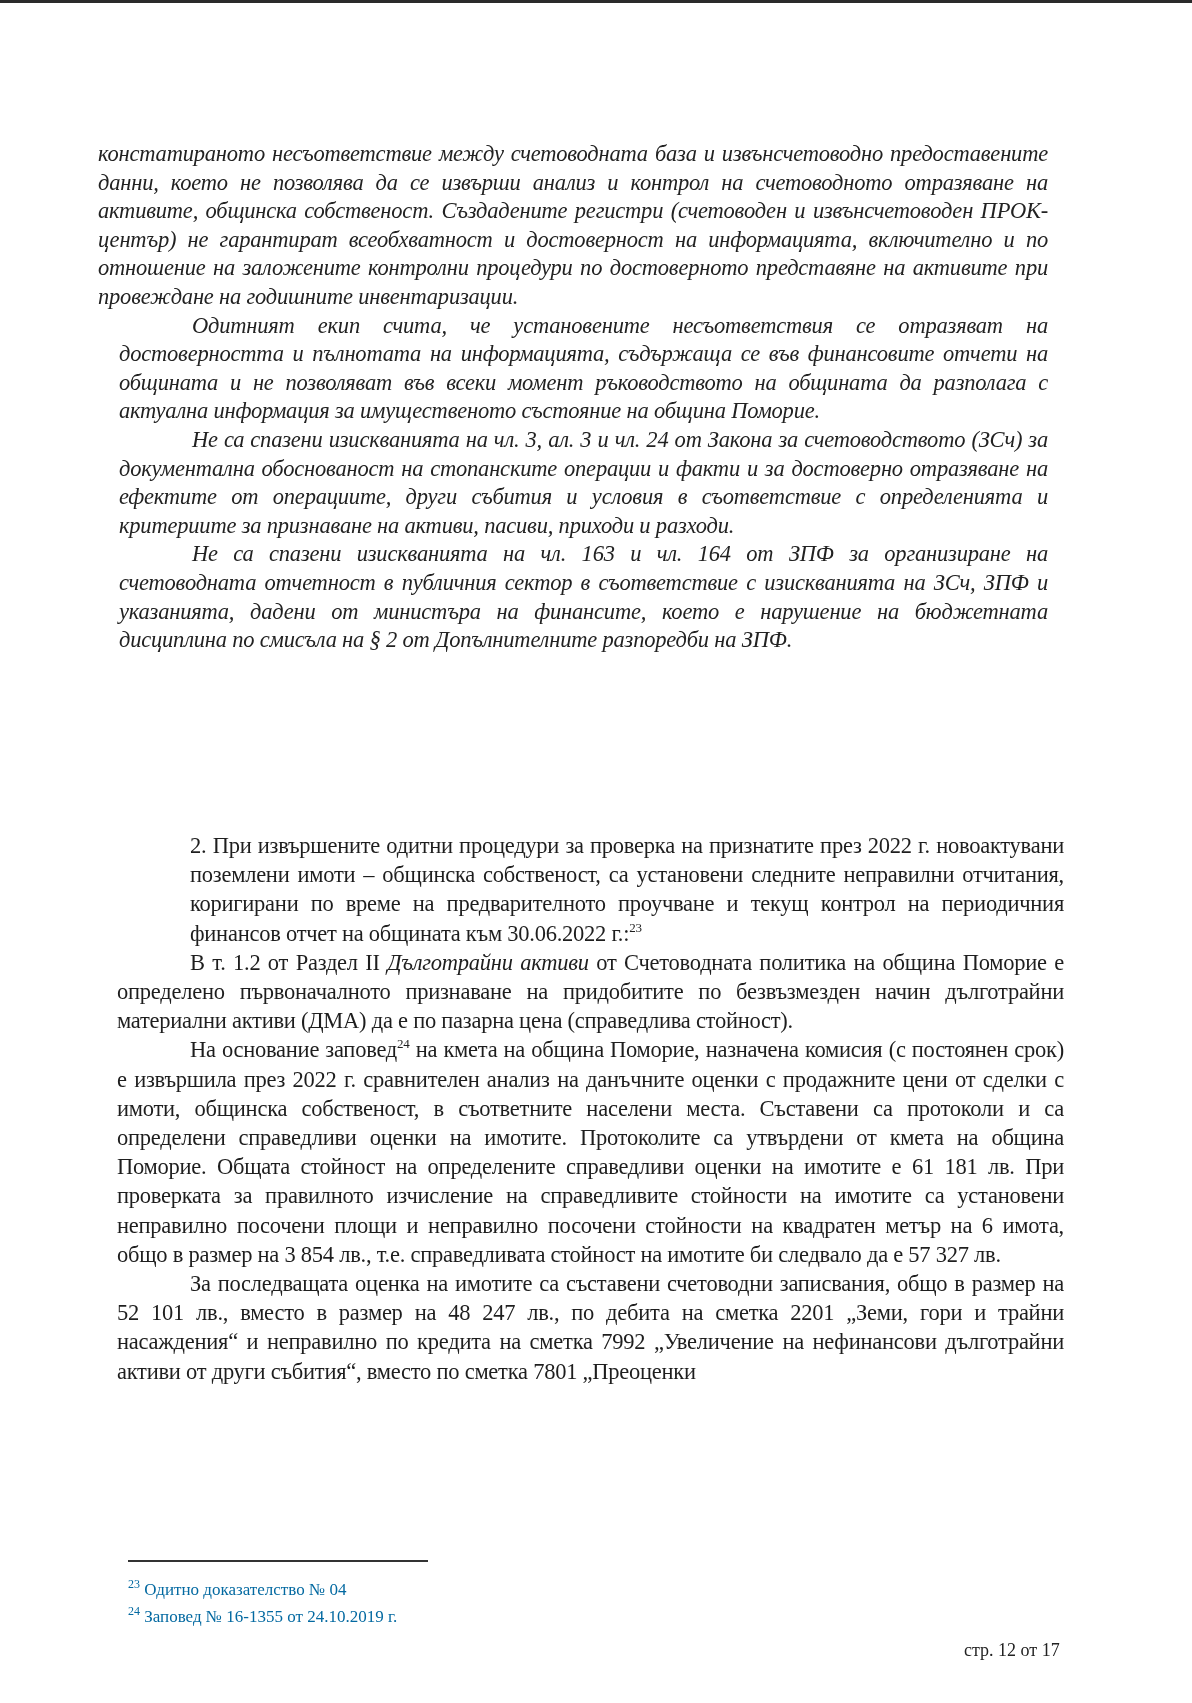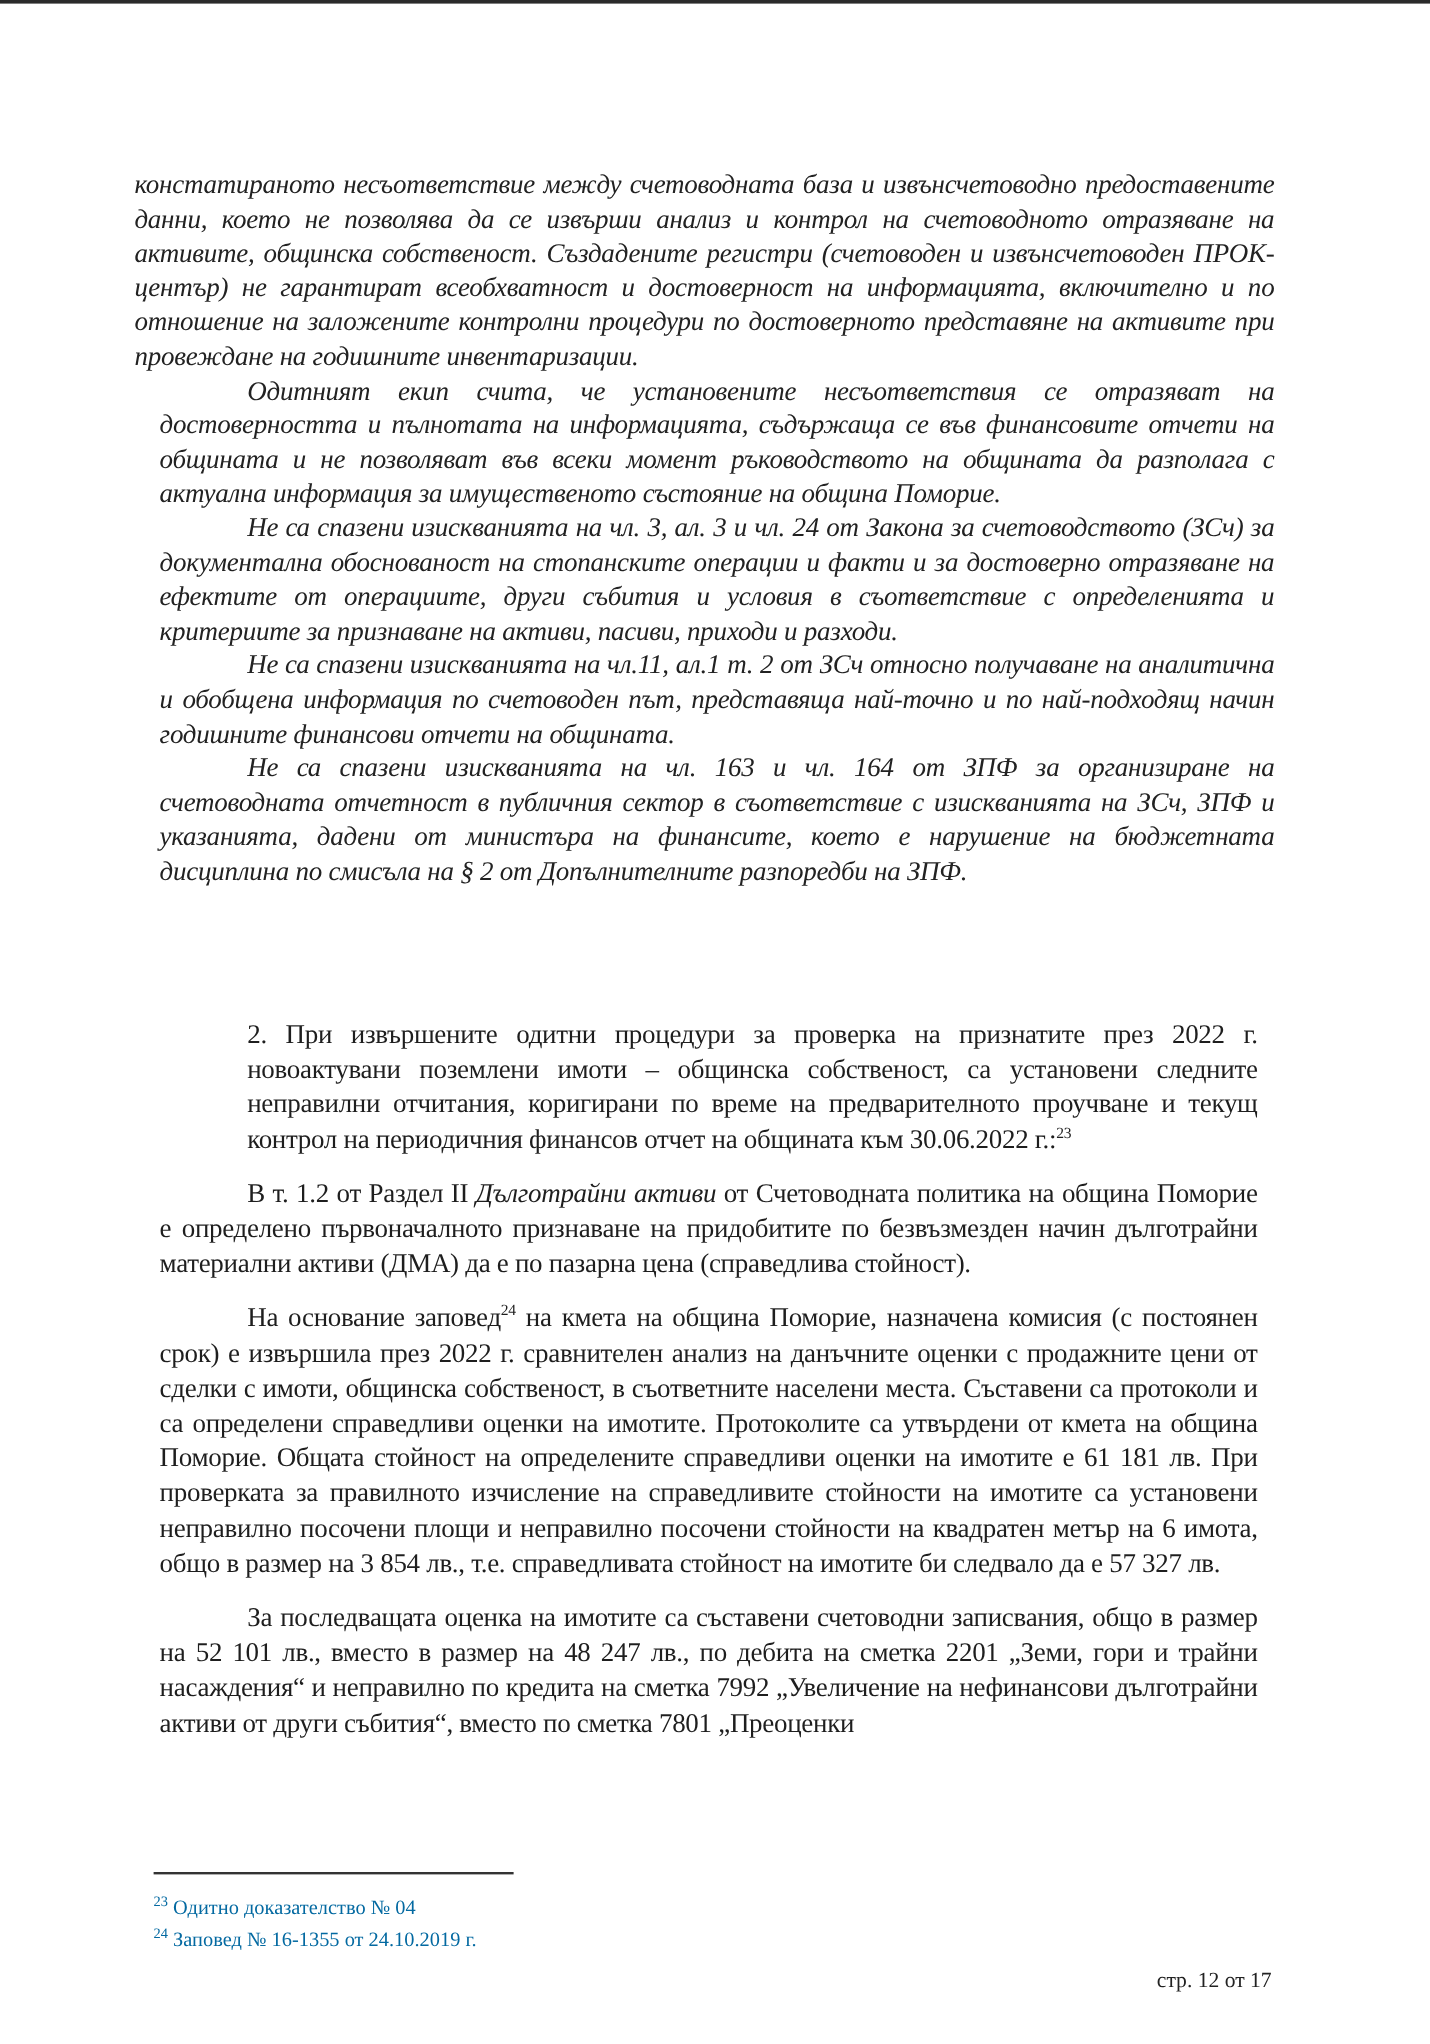--- a/index.html
+++ b/index.html
@@ -20,21 +20,21 @@
       width: 1192px; height: 3px;
       background: #2a2a2a;
     }
     .page {
       position: absolute;
       left: 0; top: 0;
       width: 1192px; height: 1703px;
     }
     .italic-block {
       position: absolute;
-      left: 112px;
+      left: 98px;
       top: 140px;
       width: 950px;
       font-family: "Liberation Serif", serif;
       font-style: italic;
       font-size: 22.5px;
       line-height: 28.6px;
       text-align: justify;
       letter-spacing: -0.2px;
       color: #222;
     }
@@ -51,21 +51,21 @@
       top: 831px;
       width: 947px;
       font-family: "Liberation Serif", serif;
       font-size: 22.5px;
       line-height: 29.2px;
       text-align: justify;
       letter-spacing: -0.25px;
       color: #1e1e1e;
     }
     .roman-block p {
-      margin: 16px;
+      margin: 0;
     }
     .roman-block p.item2 {
       padding-left: 73px;
     }
     .roman-block p.indent {
       text-indent: 73px;
     }
     .roman-block em {
       font-style: italic;
     }
@@ -111,21 +111,20 @@
 <body>
 
 <div class="top-border"></div>
 
 <div class="page">
 
   <div class="italic-block">
     <p>констатираното несъответствие между счетоводната база и извънсчетоводно предоставените данни, което не позволява да се извърши анализ и контрол на счетоводното отразяване на активите, общинска собственост. Създадените регистри (счетоводен и извънсчетоводен ПРОК-център) не гарантират всеобхватност и достоверност на информацията, включително и по отношение на заложените контролни процедури по достоверното представяне на активите при провеждане на годишните инвентаризации.</p>
     <p class="indent">Одитният екип счита, че установените несъответствия се отразяват на достоверността и пълнотата на информацията, съдържаща се във финансовите отчети на общината и не позволяват във всеки момент ръководството на общината да разполага с актуална информация за имущественото състояние на община Поморие.</p>
     <p class="indent">Не са спазени изискванията на чл. 3, ал. 3 и чл. 24 от Закона за счетоводството (ЗСч) за документална обоснованост на стопанските операции и факти и за достоверно отразяване на ефектите от операциите, други събития и условия в съответствие с определенията и критериите за признаване на активи, пасиви, приходи и разходи.</p>
-    <p class="indent">Не са спазени изискванията на чл.11, ал.1 т. 2 от ЗСч относно получаване на аналитична и обобщена информация по счетоводен път, представяща най-точно и по най-подходящ начин годишните финансови отчети на общината.</p>
     <p class="indent">Не са спазени изискванията на чл. 163 и чл. 164 от ЗПФ за организиране на счетоводната отчетност в публичния сектор в съответствие с изискванията на ЗСч, ЗПФ и указанията, дадени от министъра на финансите, което е нарушение на бюджетната дисциплина по смисъла на § 2 от Допълнителните разпоредби на ЗПФ.</p>
   </div>
 
   <div class="roman-block">
     <p class="item2"><span>2. При извършените одитни процедури за проверка на признатите през 2022 г. новоактувани поземлени имоти – общинска собственост, са установени следните неправилни отчитания, коригирани по време на предварителното проучване и текущ контрол на периодичния финансов отчет на общината към 30.06.2022 г.:</span><sup>23</sup></p>
     <p class="indent"><span>В т. 1.2 от Раздел II </span><em>Дълготрайни активи</em><span> от Счетоводната политика на  община Поморие е определено първоначалното признаване на придобитите по безвъзмезден начин дълготрайни материални активи (ДМА) да е по пазарна цена (справедлива стойност).</span></p>
     <p class="indent"><span>На основание заповед</span><sup>24</sup><span> на кмета на община Поморие, назначена комисия (с постоянен срок) е извършила през 2022 г. сравнителен анализ на данъчните оценки с продажните цени от сделки с имоти, общинска собственост, в съответните населени места. Съставени са протоколи и са определени справедливи оценки на имотите. Протоколите са утвърдени от кмета на община Поморие. Общата стойност на определените справедливи оценки на имотите е 61 181 лв. При проверката за правилното изчисление на справедливите стойности на имотите са установени неправилно посочени площи и неправилно посочени стойности на квадратен метър на 6 имота, общо в размер на 3 854 лв., т.е. справедливата стойност на имотите би следвало да е 57 327 лв.</span></p>
     <p class="indent">За последващата оценка на имотите са съставени счетоводни записвания, общо в размер на 52 101 лв., вместо в размер на 48 247 лв., по дебита на сметка 2201 „Земи, гори и трайни насаждения“ и неправилно по кредита на сметка 7992 „Увеличение на нефинансови дълготрайни активи от други събития“, вместо по сметка 7801 „Преоценки</p>
   </div>
 

